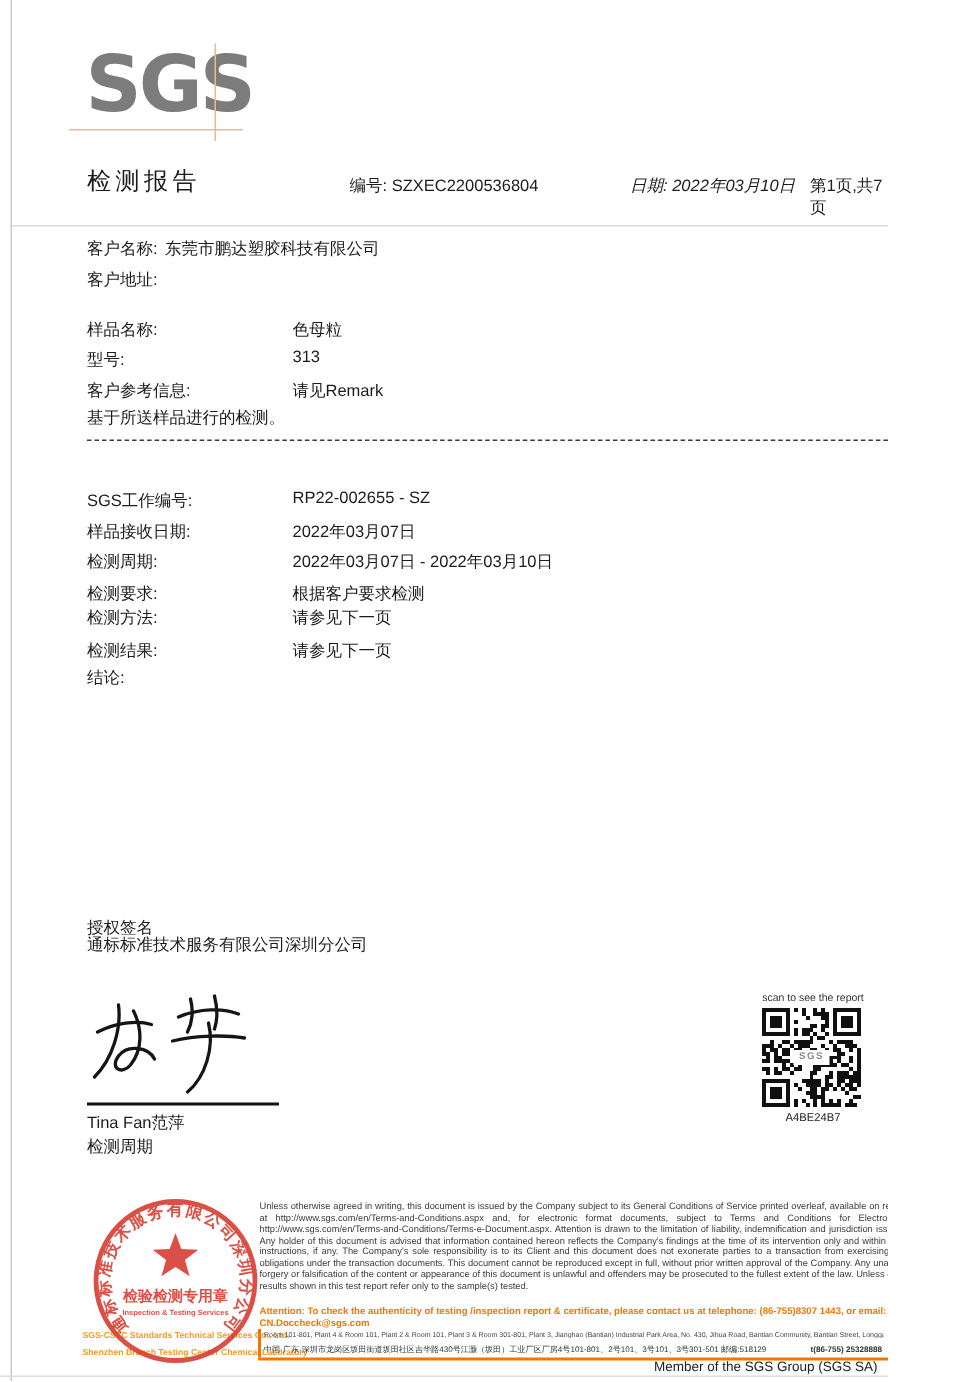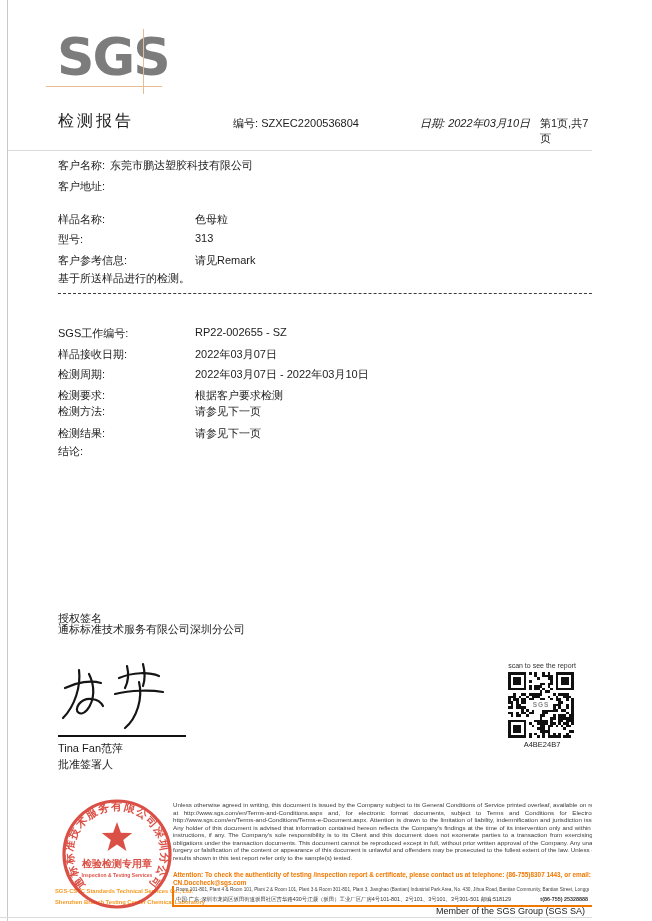--- a/index.html
+++ b/index.html
@@ -143,21 +143,21 @@
       <path d="M34,18 C40,30 40,44 32,54 C26,61 18,56 24,48 C30,40 44,42 48,50"></path>
       <path d="M64,22 C78,16 94,16 104,20"></path>
       <path d="M72,10 C74,18 73,26 70,32"></path>
       <path d="M88,8 C90,16 90,24 88,30"></path>
       <path d="M60,38 C76,34 96,34 108,36"></path>
       <path d="M84,26 C88,42 82,62 70,72"></path>
     </g>
   </svg>
   <div class="abs sig-line"></div>
   <div class="abs sig-name">Tina Fan范萍</div>
-  <div class="abs sig-role">批准签署人</div>
+  <div class="abs sig-role">检测周期</div>
 
   <div class="abs qr-caption">scan to see the report</div>
   <svg id="qr-svg" class="abs qr-box" viewBox="0 0 25 25">
       <g fill="#101010" shape-rendering="crispEdges">
         <rect x="8" y="0" width="1" height="1"></rect>
         <rect x="10" y="0" width="1" height="1"></rect>
         <rect x="13" y="0" width="1" height="1"></rect>
         <rect x="15" y="0" width="1" height="1"></rect>
         <rect x="10" y="1" width="1" height="1"></rect>
         <rect x="13" y="1" width="1" height="1"></rect>

